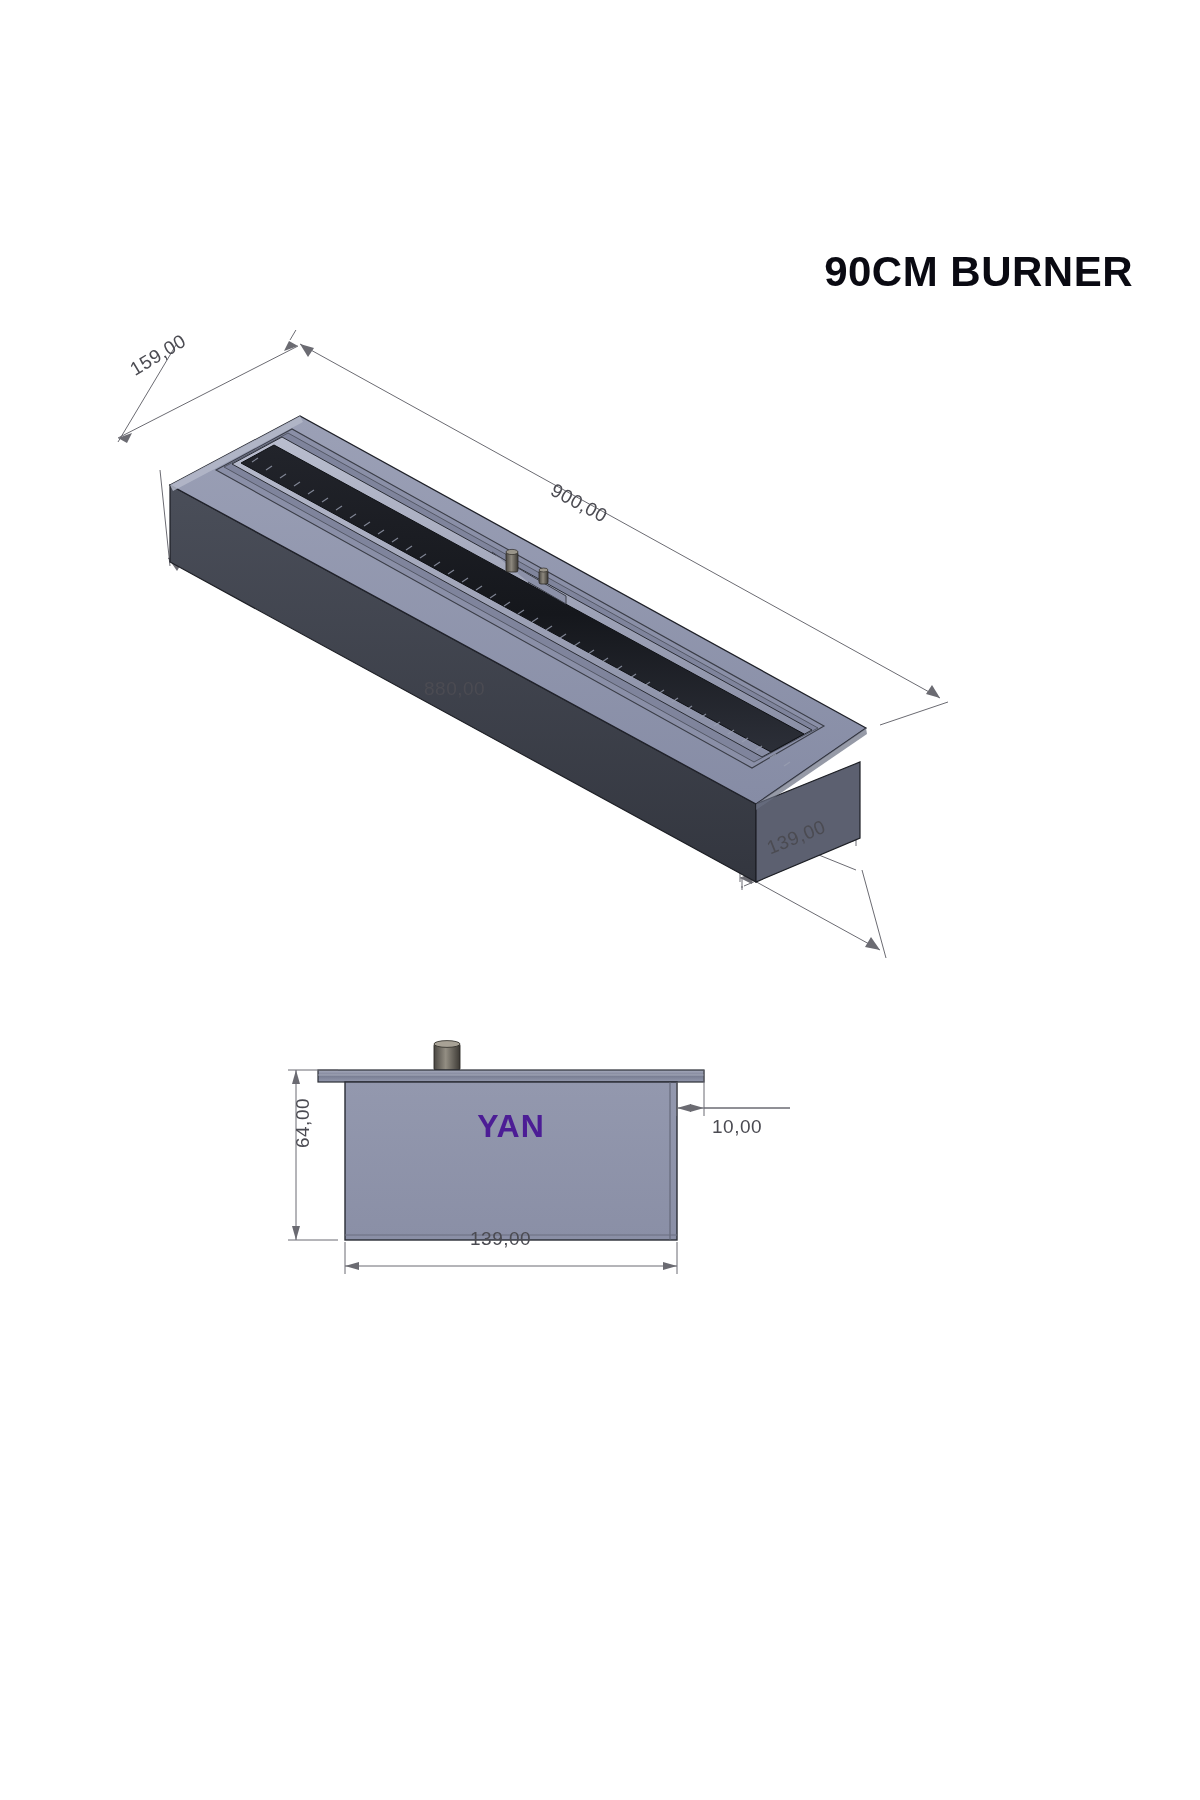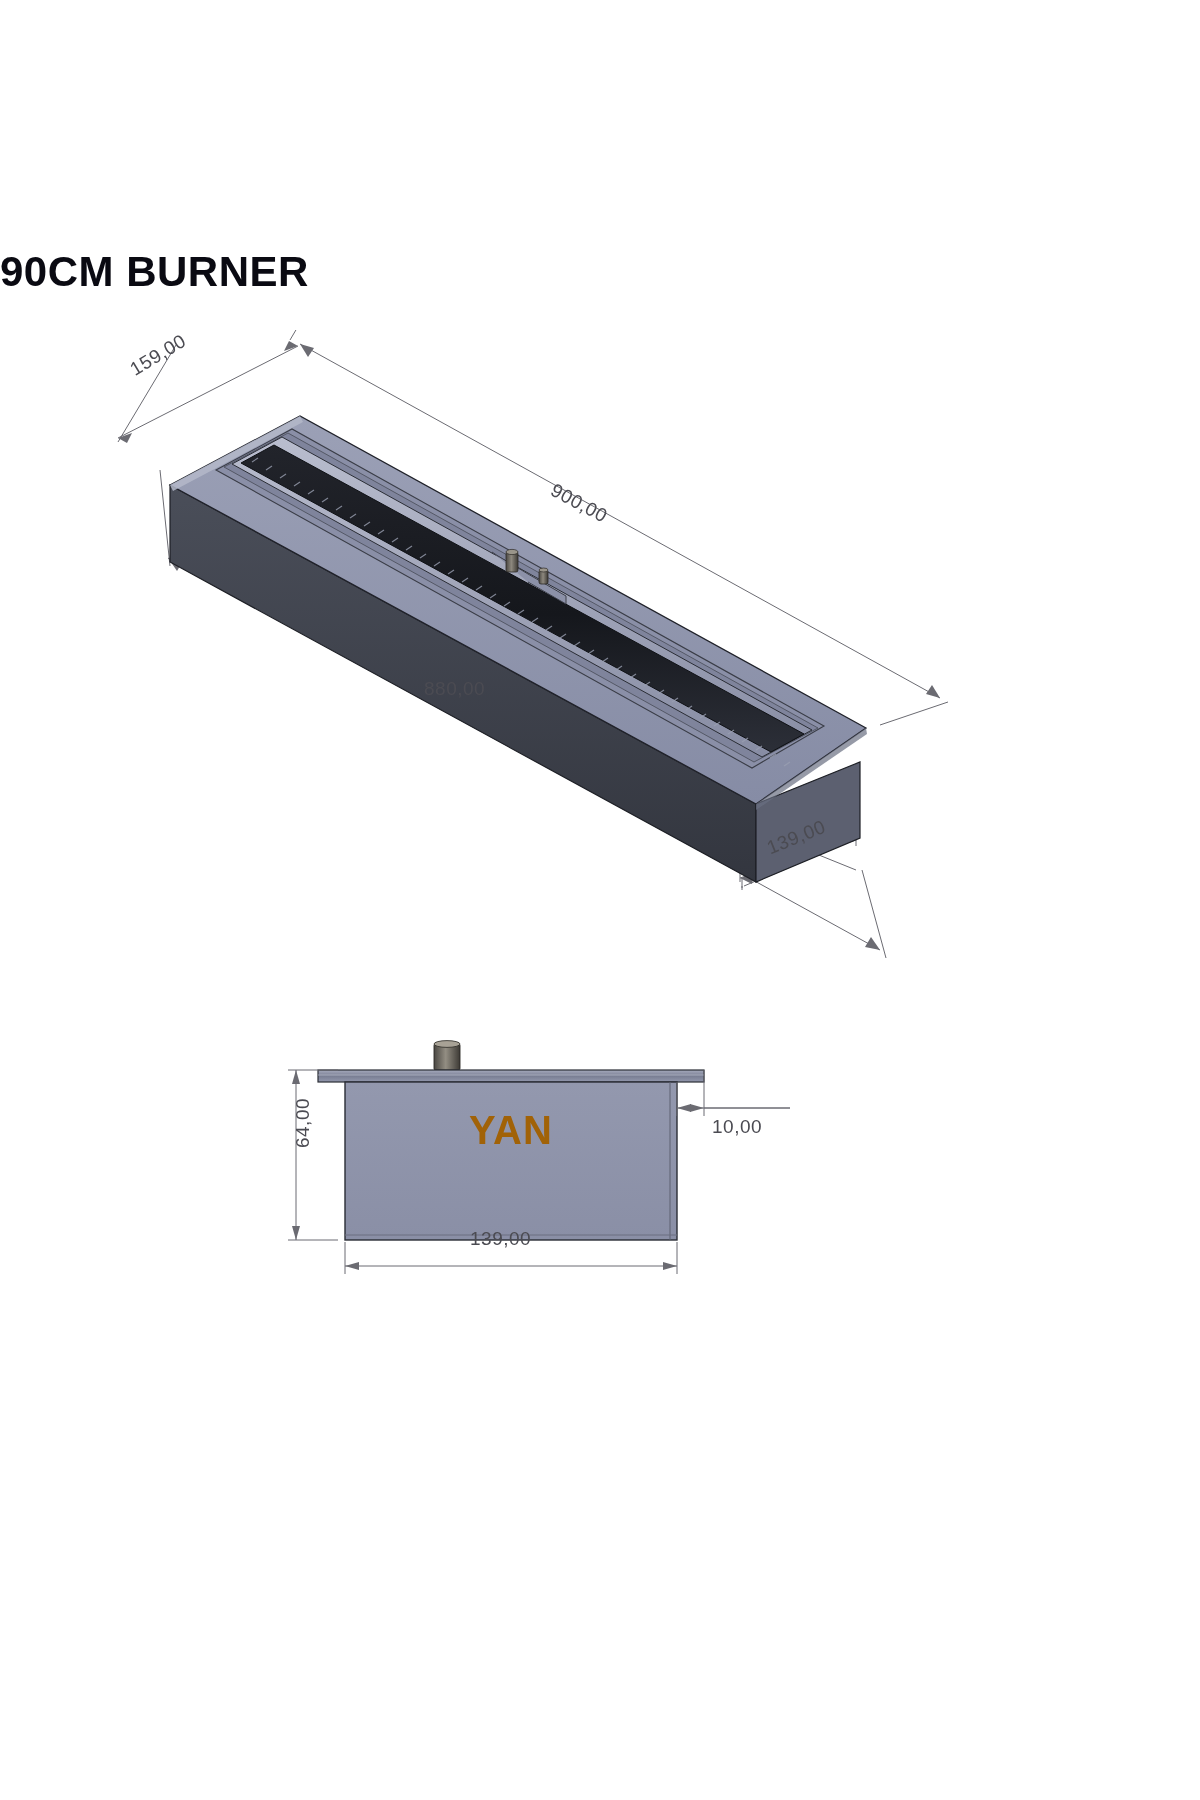--- a/index.html
+++ b/index.html
@@ -18,26 +18,27 @@
     position: absolute;
     inset: 0;
     width: 1200px;
     height: 1800px;
   }
   #title {
     position: absolute;
     left: 0;
     top: 248px;
     width: 1088px;
-    text-align: left;
+    text-align: right;
     font-size: 42px;
     font-weight: bold;
     letter-spacing: 0.5px;
     color: #0a0a12;
     font-family: "Liberation Sans", sans-serif;
+    padding-left: 45px;
   }
   .dimtext {
     position: absolute;
     font-size: 19px;
     color: #4b4b52;
     font-family: "Liberation Sans", sans-serif;
     white-space: nowrap;
     letter-spacing: 0.5px;
   }
   svg { display:block; }
@@ -263,21 +264,21 @@
     <g stroke="#6b6b72" stroke-width="1" fill="none">
       <line x1="345" y1="212" x2="345" y2="244"></line>
       <line x1="677" y1="212" x2="677" y2="244"></line>
       <line x1="345" y1="236" x2="677" y2="236"></line>
       <path d="M345 236 L359 232 L359 240 Z" fill="#6b6b72" stroke="none"></path>
       <path d="M677 236 L663 232 L663 240 Z" fill="#6b6b72" stroke="none"></path>
     </g>
   </svg>
 
   <div style="position:absolute; left:0; top:1108px; width:1022px; text-align:center;
-              font-size:40px; font-weight:bold; color:#a16207;
+              font-size:32px; font-weight:bold; color:#4c1d95;
               font-family:'Liberation Sans', sans-serif; letter-spacing:1px;">YAN</div>
 
   <div class="dimtext" style="left:278px; top:1112px; transform:rotate(-90deg); transform-origin:center center;">64,00</div>
 
   <div class="dimtext" style="left:712px; top:1116px;">10,00</div>
 
   <div class="dimtext" style="left:470px; top:1228px;">139,00</div>
 
 </div>
 

